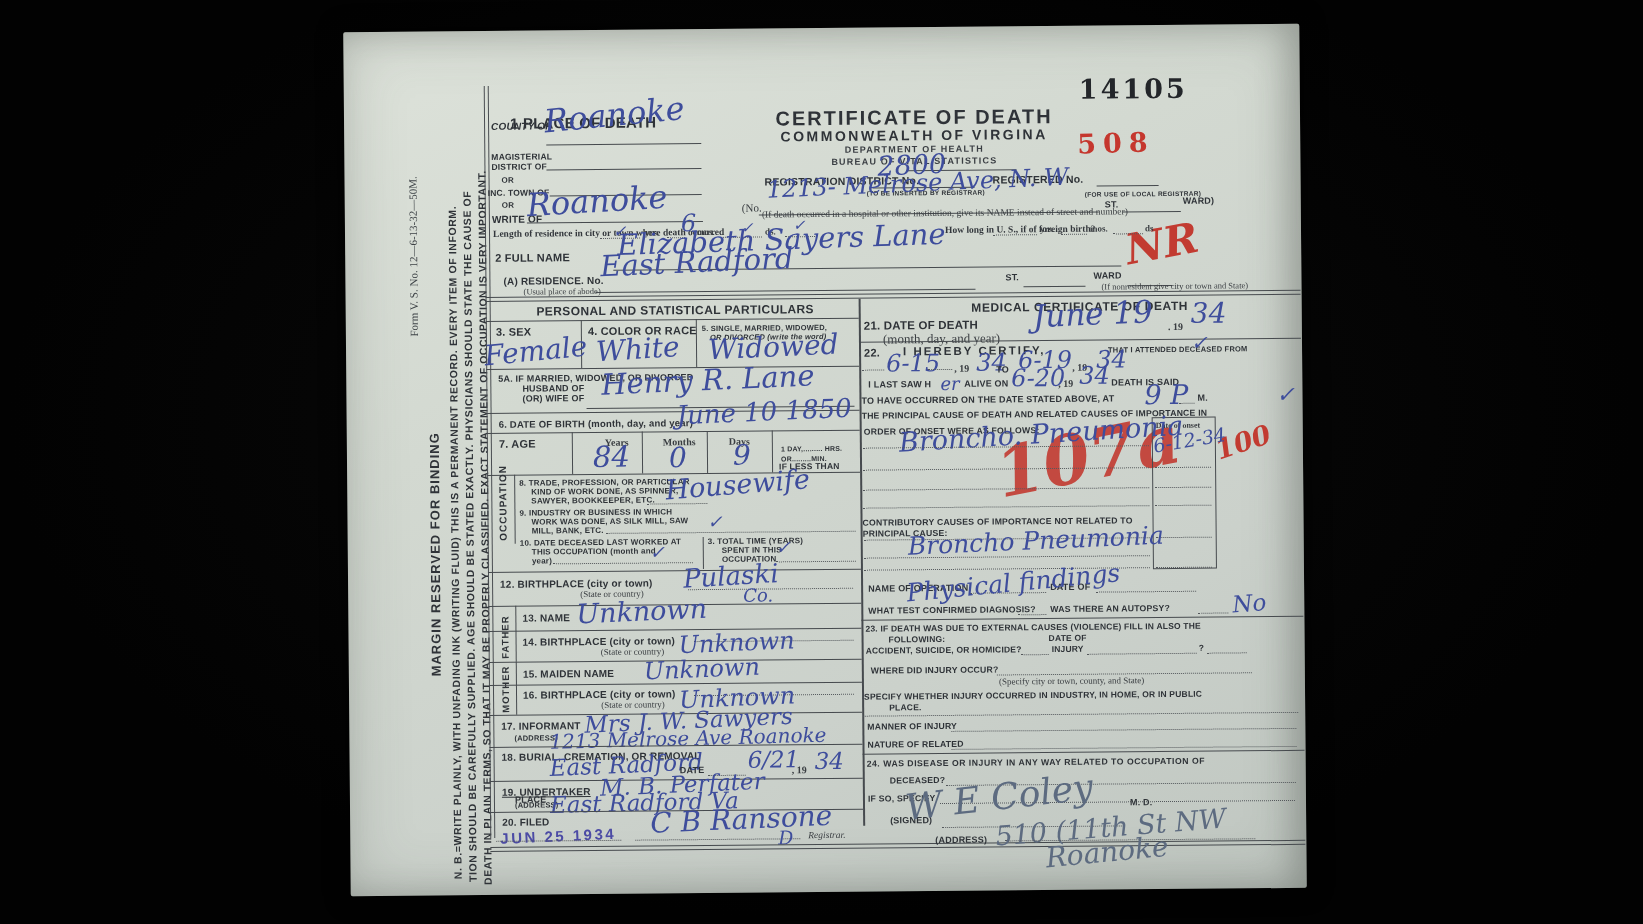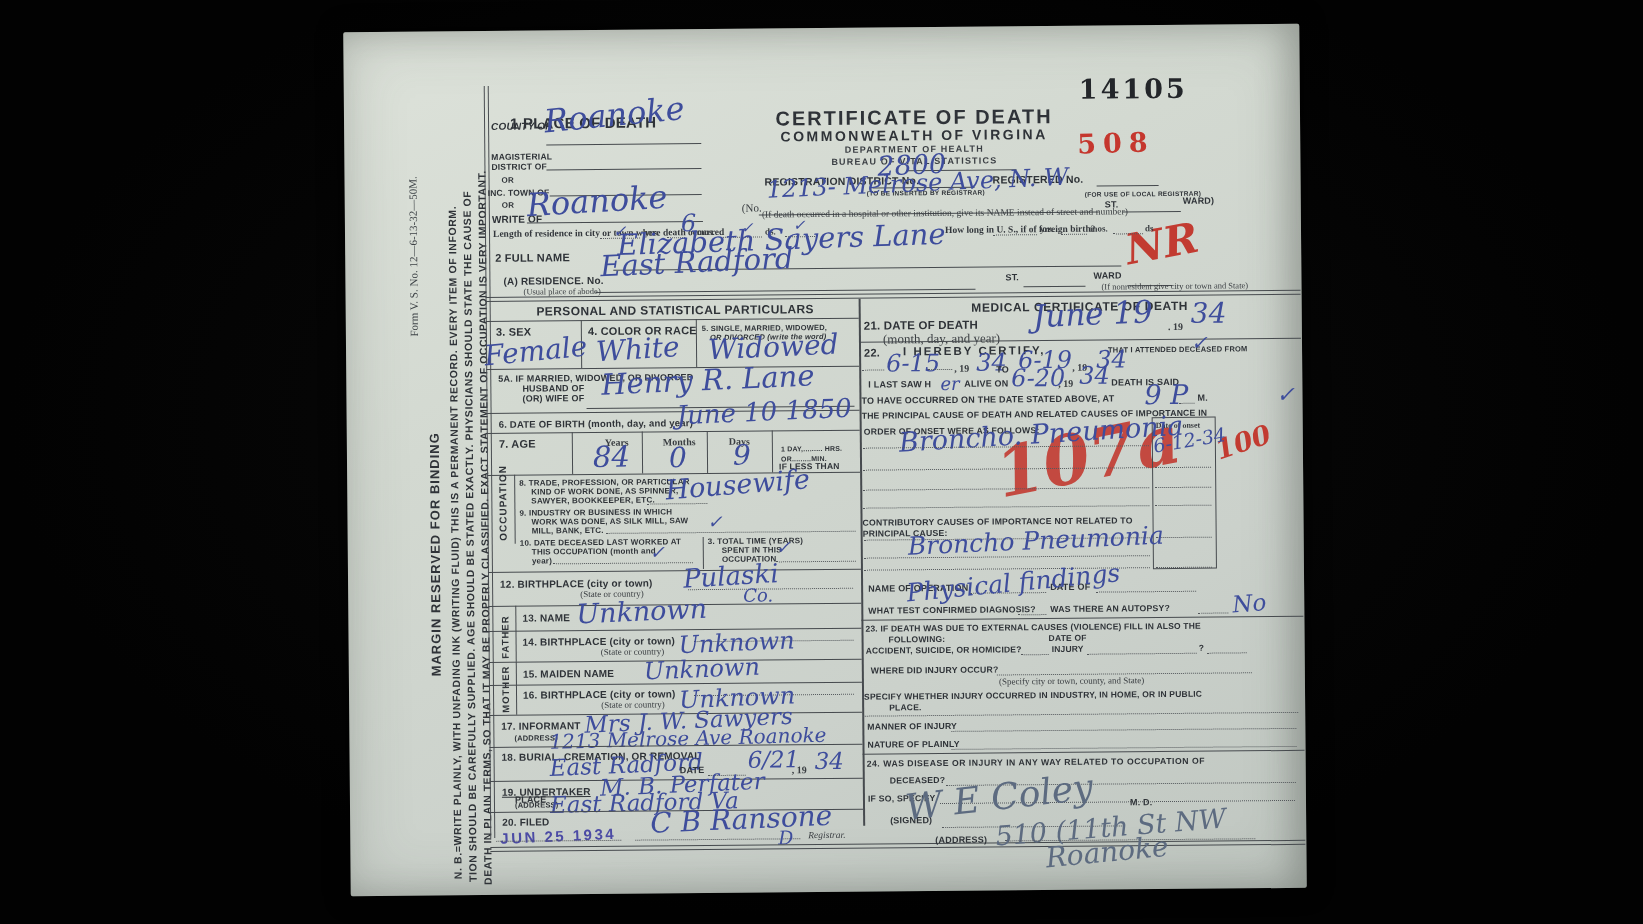--- a/index.html
+++ b/index.html
@@ -327,21 +327,21 @@
   <div class="a dl" style="left:858px;top:628px;width:40px;"></div>
 
   <div class="a lab" style="left:522px;top:638px;font-size:8.7px;">WHERE DID INJURY OCCUR?</div>
   <div class="a dl" style="left:648px;top:648px;width:255px;"></div>
   <div class="a ser" style="left:650px;top:650px;font-size:9px;">(Specify city or town, county, and State)</div>
   <div class="a lab" style="left:515px;top:664px;font-size:8.5px;">SPECIFY WHETHER INJURY OCCURRED IN INDUSTRY, IN HOME, OR IN PUBLIC</div>
   <div class="a lab" style="left:540px;top:675px;font-size:8.5px;">PLACE.</div>
   <div class="a dl" style="left:514px;top:688px;width:435px;"></div>
   <div class="a lab" style="left:518px;top:694px;font-size:8.7px;">MANNER OF INJURY</div>
   <div class="a dl" style="left:602px;top:704px;width:345px;"></div>
-  <div class="a lab" style="left:518px;top:712px;font-size:8.7px;">NATURE OF PLAINLY</div>
+  <div class="a lab" style="left:518px;top:712px;font-size:8.7px;">NATURE OF RELATED</div>
   <div class="a dl" style="left:602px;top:722px;width:345px;"></div>
   <div class="a hl" style="left:513px;top:726px;width:442px;"></div>
 
   <div class="a lab" style="left:517px;top:731px;font-size:8.7px;letter-spacing:.5px;">24. WAS DISEASE OR INJURY IN ANY WAY RELATED TO OCCUPATION OF</div>
   <div class="a lab" style="left:540px;top:748px;font-size:8.7px;">DECEASED?</div>
   <div class="a dl" style="left:596px;top:758px;width:350px;"></div>
   <div class="a lab" style="left:518px;top:766px;font-size:8.7px;">IF SO, SPECIFY</div>
   <div class="a dl" style="left:590px;top:776px;width:355px;"></div>
 
   <div class="a lab" style="left:540px;top:788px;font-size:9px;">(SIGNED)</div>

